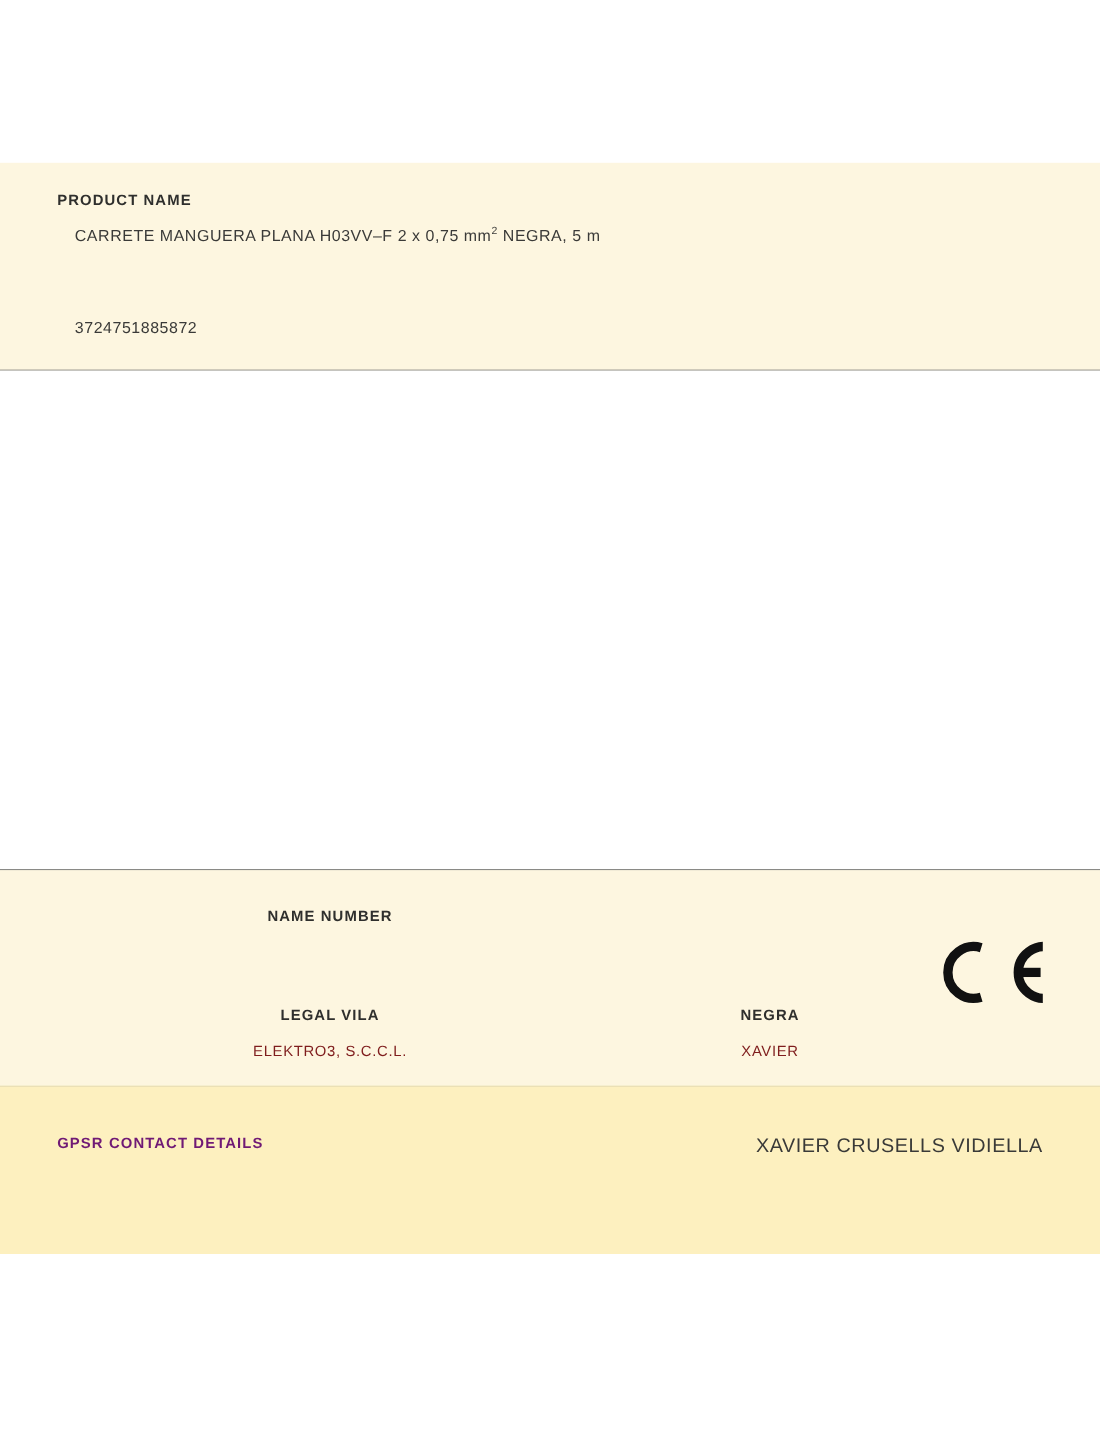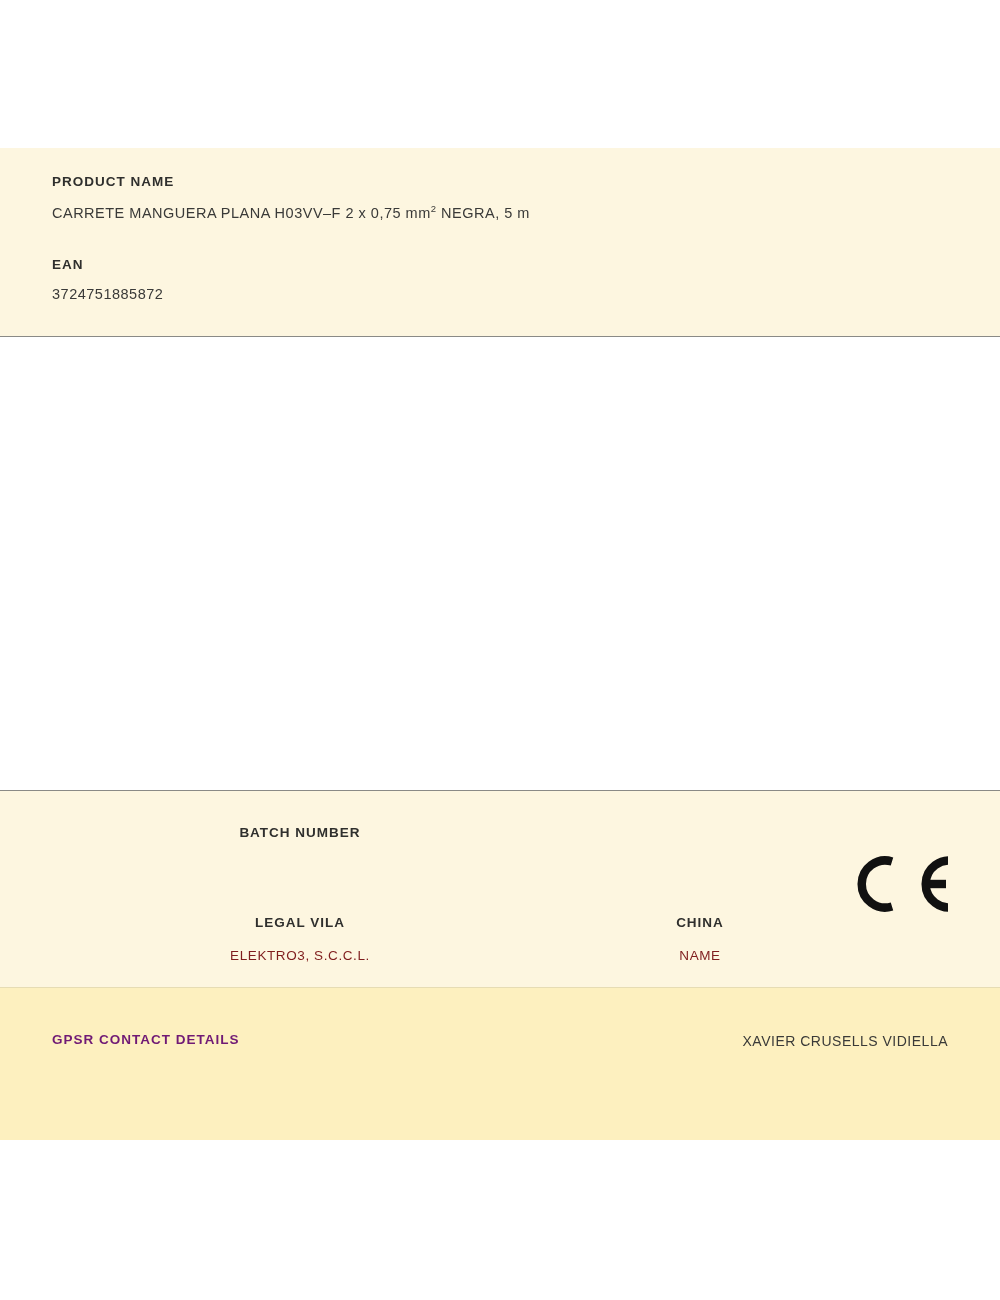--- a/index.html
+++ b/index.html
@@ -41,21 +41,21 @@
     font-weight: bold;
     letter-spacing: 1.0px;
     color: #2f2f2d;
     margin: 0 0 14px 0;
   }
 
   .field-value {
     font-size: 14.5px;
     letter-spacing: 0.5px;
     color: #3a3a38;
-    margin: 0;
+    margin: 16px;
     font-weight: normal;
   }
 
   .field-value sup {
     font-size: 9.5px;
     vertical-align: super;
   }
 
   .spacer-ean {
     height: 36px;
@@ -145,21 +145,21 @@
     font-weight: bold;
     letter-spacing: 1.0px;
     color: #701a75;
   }
 
   .gpsr-lines {
     position: absolute;
     right: 52px;
     top: 1027px;
     text-align: left;
-    font-size: 14px;
+    font-size: 18px;
     letter-spacing: 0.5px;
     line-height: 28px;
     color: #3a3a38;
   }
 
   .gpsr-lines div {
     white-space: nowrap;
   }
 
   .bottom-white {
@@ -175,43 +175,42 @@
 <body>
 
 <div class="page">
 
   <section class="product-block">
     <div class="field-label">PRODUCT NAME</div>
     <div class="field-value"><span>CARRETE MANGUERA PLANA H03VV–F 2 x 0,75 mm</span><sup>2</sup><span>  NEGRA, 5 m</span></div>
 
     <div class="spacer-ean"></div>
 
-    <div class="field-label">EAN</div>
     <div class="field-value">3724751885872</div>
   </section>
 
   <div class="blank-area"></div>
 
   <section class="meta-block">
 
     <div class="meta-row row1">
       <div class="meta-col first">
-        <div class="meta-label">BATCH NUMBER</div>
+        <div class="meta-label">NAME NUMBER</div>
         <div class="meta-value"></div>
       </div>
     </div>
 
     <div class="meta-row row2">
       <div class="meta-col first">
         <div class="meta-label">LEGAL VILA</div>
         <div class="meta-value">ELEKTRO3, S.C.C.L.</div>
       </div>
       <div class="meta-col">
-        <div class="meta-label">CHINA</div>
-        <div class="meta-value">NAME</div>
+        <div class="meta-label">NEGRA</div>
+        <div class="meta-value">XAVIER</div>
       </div>
     </div>
 
     <div class="ce-mark">
       <svg width="92" height="62" viewBox="0 0 92 62" xmlns="http://www.w3.org/2000/svg">
 
         <path d="M38 31 A 21 29 0 1 0 38 31 Z" fill="none"></path>
         <path d="M36 8.5 A 23.5 23.5 0 1 0 36 53.5" fill="none" stroke="#111111" stroke-width="8.5" stroke-linecap="butt"></path>
 
         <path d="M86 8.5 A 23.5 23.5 0 1 0 86 53.5" fill="none" stroke="#111111" stroke-width="8.5" stroke-linecap="butt" transform="translate(14,0)"></path>

